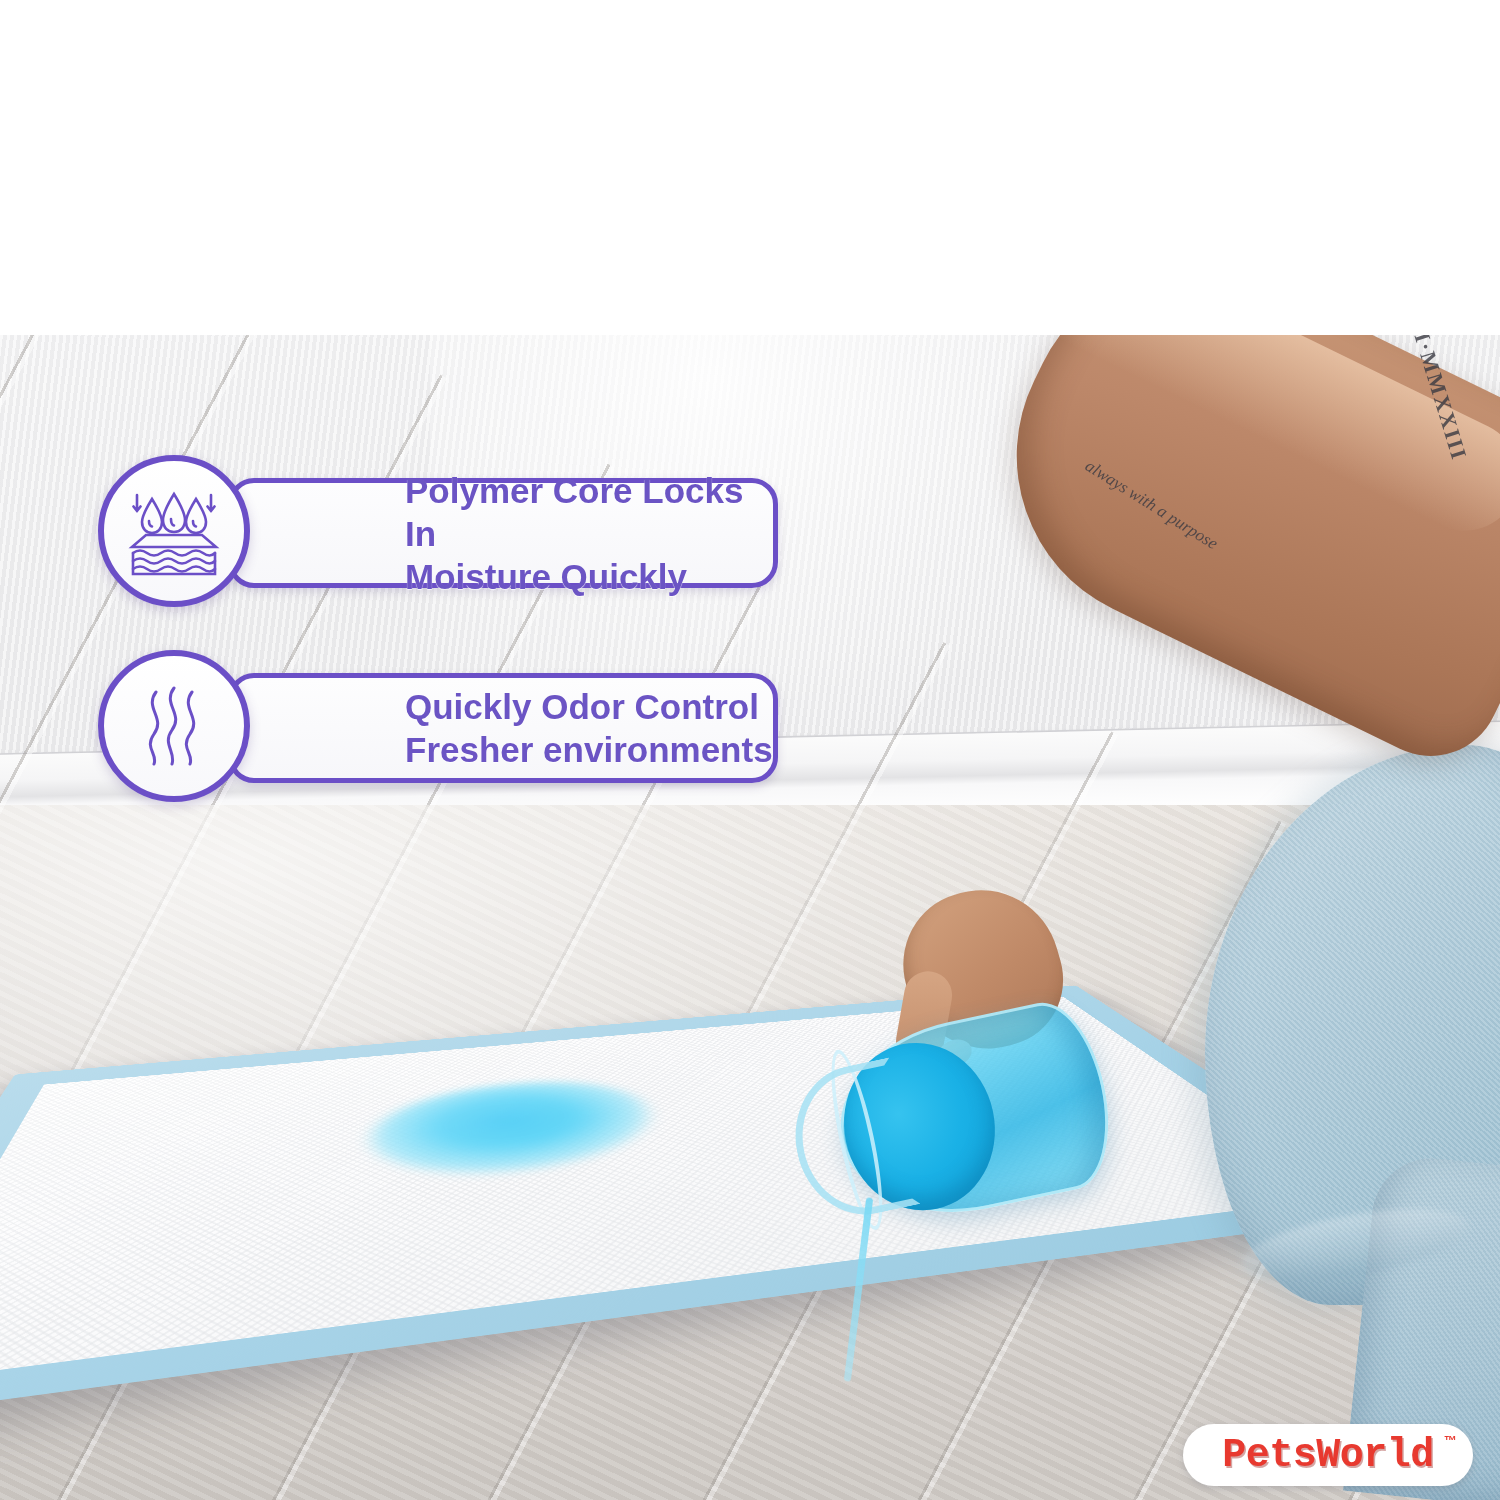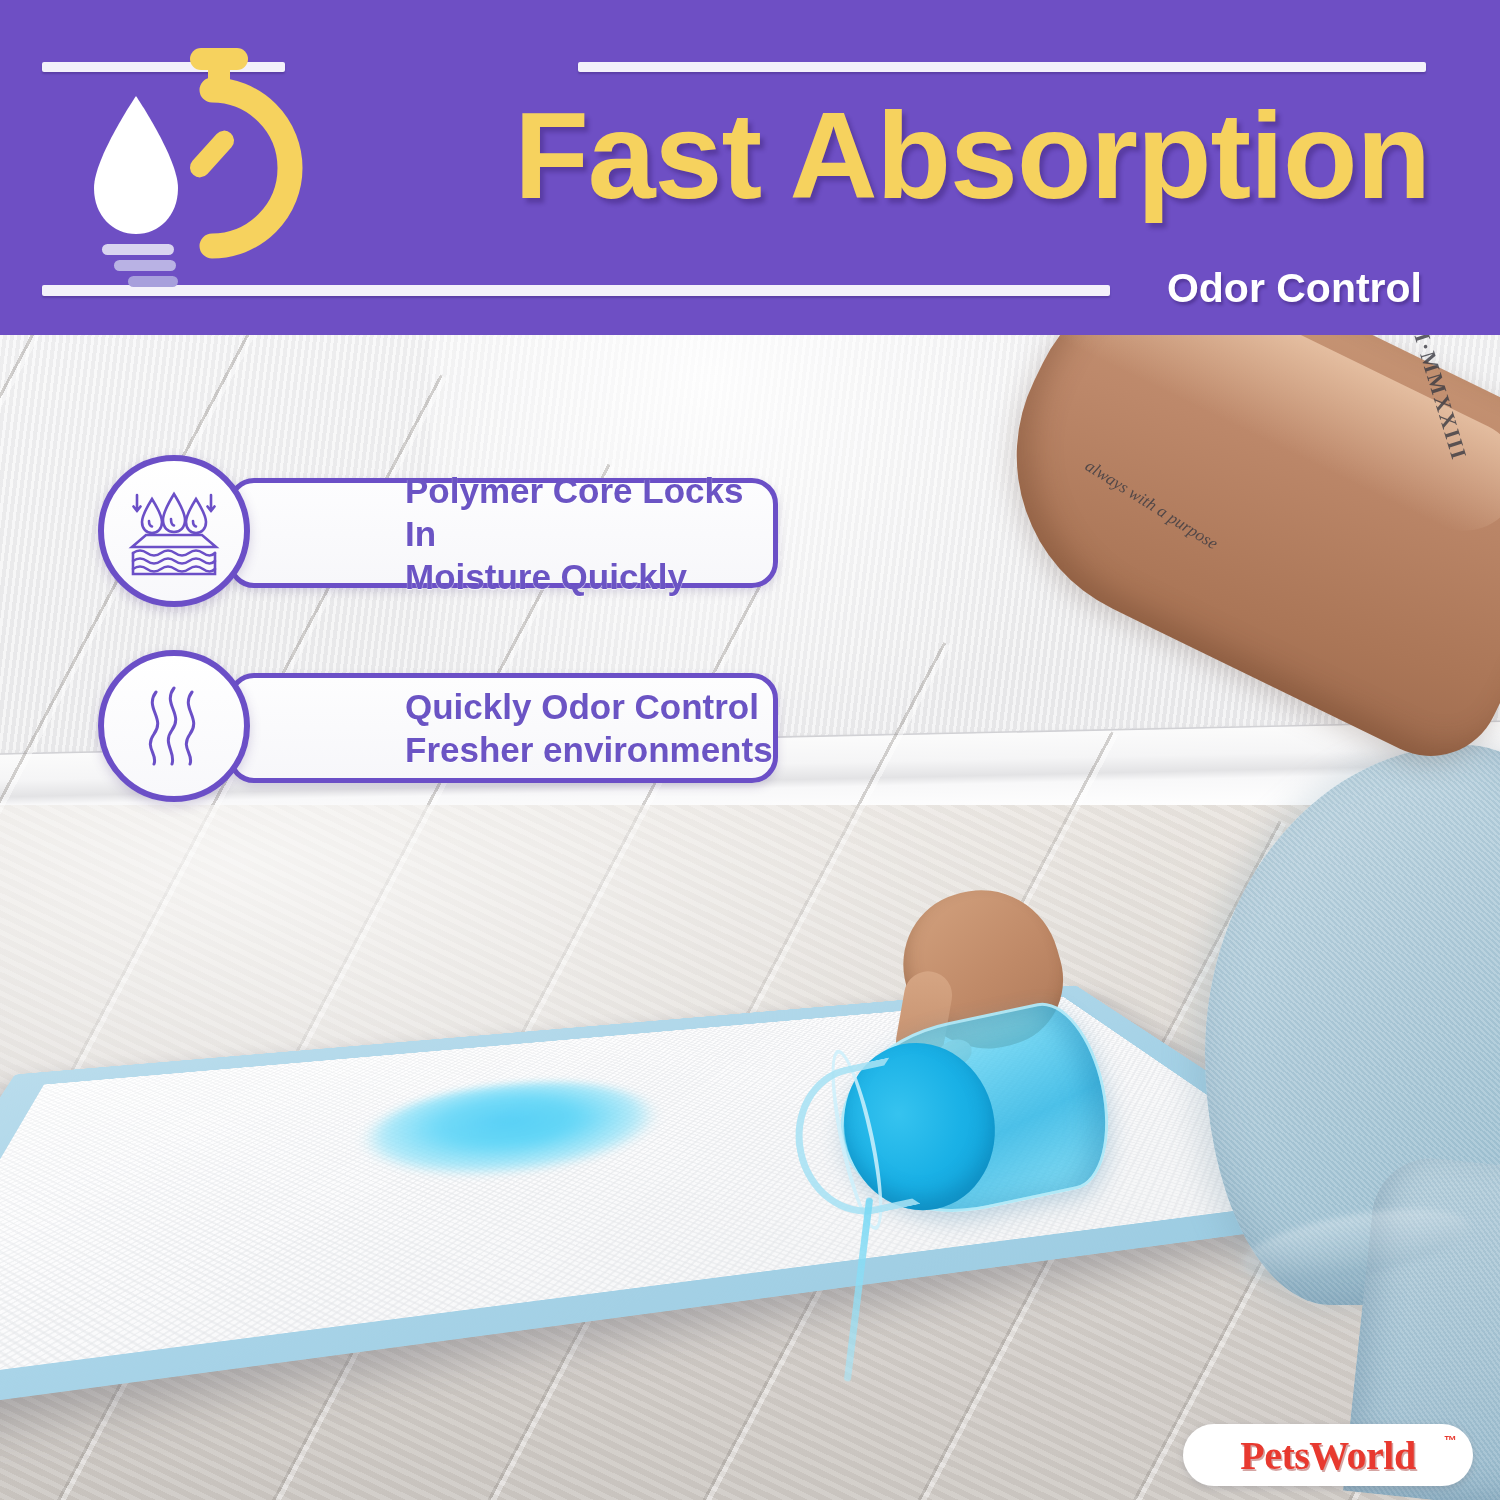--- a/index.html
+++ b/index.html
@@ -264,62 +264,37 @@
 
   
   #logo {
     position:absolute; left:1183px; top:1424px; width:290px; height:62px;
     background:#ffffff;
     border-radius:31px;
     display:flex; align-items:center; justify-content:center;
     box-shadow:0 2px 7px rgba(120,120,130,.32);
   }
   #logo-text {
-    font-family:Liberation Serif, serif;
+    font-family:Liberation Mono, monospace;
     font-size:40px; font-weight:bold; color:#E8392F;
     letter-spacing:-.5px;
     text-shadow:1.5px 1.5px 0 rgba(150,30,25,.40);
     position:relative;
   }
   #logo-tm {
     position:absolute; right:16px; top:9px;
     font-family:"Liberation Sans", sans-serif;
     font-size:13px; font-weight:bold; color:#E8392F;
   }
 </style>
 </head>
 <body>
 
 <div id="stage">
 
-  <div id="header">
-
-    <div class="rule" id="rule-top-left"></div>
-    <div class="rule" id="rule-top-right"></div>
-    <div class="rule" id="rule-bottom"></div>
-
-    <svg id="header-icon" viewBox="0 0 230 240">
-
-      <path d="M132 42 A78 78 0 1 1 132 198" fill="none" stroke="#F6D25E" stroke-width="25" stroke-linecap="round"></path>
-
-      <rect x="128" y="6" width="22" height="40" rx="6" fill="#F6D25E"></rect>
-      <rect x="110" y="0" width="58" height="22" rx="11" fill="#F6D25E"></rect>
-
-      <rect x="122" y="78" width="20" height="56" rx="10" fill="#F6D25E" transform="rotate(42 132 106)"></rect>
-
-      <path d="M56 48 C56 48 14 110 14 140 C14 168 33 186 56 186 C79 186 98 168 98 140 C98 110 56 48 56 48 Z" fill="#FFFFFF"></path>
-
-      <rect x="22" y="196" width="72" height="11" rx="5.5" fill="#D9D4F0"></rect>
-      <rect x="34" y="212" width="62" height="11" rx="5.5" fill="#B9B2E4"></rect>
-      <rect x="48" y="228" width="50" height="11" rx="5.5" fill="#A79FDC"></rect>
-    </svg>
-
-    <div id="title">Fast Absorption</div>
-    <div id="subtitle">Odor Control</div>
-  </div>
 
   <div id="scene">
 
     <div id="wall">
       <div id="wall-sheen"></div>
     </div>
     <div id="baseboard-lip"></div>
     <div id="baseboard"></div>
 
     <div id="floor">

